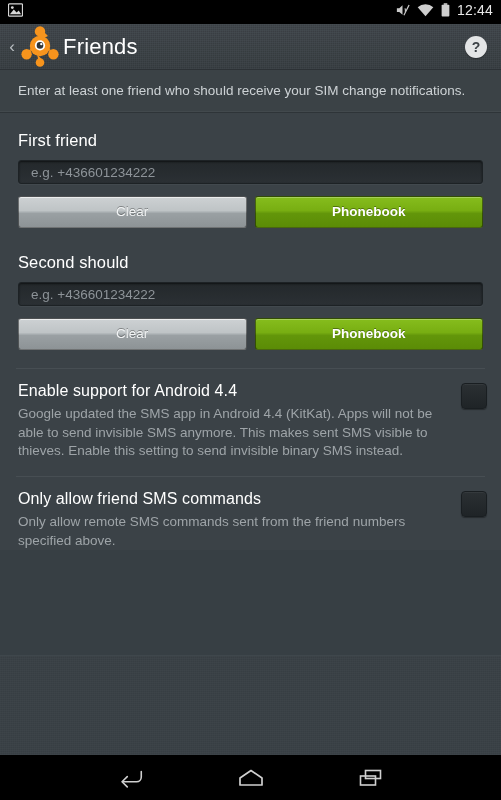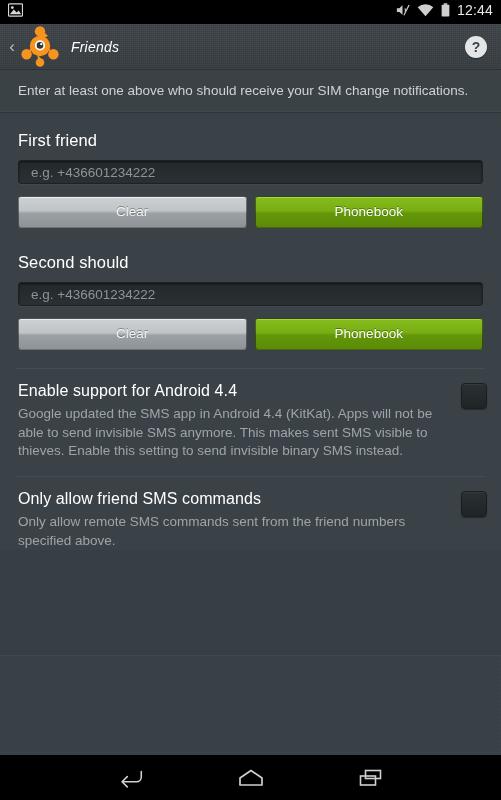--- a/index.html
+++ b/index.html
@@ -27,21 +27,21 @@
     position:relative; height:46px; display:flex; align-items:center;
     background:
       repeating-linear-gradient(0deg, rgba(255,255,255,.022) 0 1px, rgba(0,0,0,.022) 1px 2px),
       repeating-linear-gradient(90deg, rgba(255,255,255,.022) 0 1px, rgba(0,0,0,.022) 1px 2px),
       linear-gradient(#3d4449,#353b40);
     border-bottom:1px solid #2c3135;
     padding-left:6px;
   }
   .back-chev{ width:12px; display:flex; justify-content:center; color:#b9bec1; font-size:17px; line-height:1; }
   .app-logo{ width:46px; height:46px; margin-left:-1px; position:relative; flex:none; }
-  .ab-title{ color:#fff; font-size:14px; margin-left:8px; letter-spacing:.2px;font-style:italic; }
+  .ab-title{ color:#fff; font-size:22px; letter-spacing:.2px; }
   .help-btn{
     margin-left:auto; margin-right:14px; width:22px; height:22px; border-radius:50%;
     background:#e3e5e6; display:flex; align-items:center; justify-content:center;
     color:#3b4146; font-size:14px; font-weight:bold; line-height:1;
     box-shadow:0 1px 1px rgba(0,0,0,.35);
   }
 
   
   .intro{
     background:#3b4246;
@@ -78,21 +78,21 @@
   }
   .btn-clear{
     background:linear-gradient(#cdd1d3 0%, #bfc4c6 45%, #9aa0a3 55%, #8d9396 100%);
     color:#f2f4f5;
     text-shadow:0 -1px 0 rgba(0,0,0,.35);
     box-shadow:inset 0 1px 0 rgba(255,255,255,.6);
     text-align:center;
   }
   .btn-phonebook{
     background:linear-gradient(#86bd1d 0%, #78ae12 45%, #63960a 55%, #5b8c06 100%);
-    color:#ffffff; font-weight:normal;
+    color:#ffffff; font-weight:bold;
     text-shadow:0 -1px 0 rgba(0,0,0,.35);
     box-shadow:inset 0 1px 0 rgba(255,255,255,.28);
   }
 
   .divider{ height:1px; background:#474e53; margin:18px 16px 0 16px; }
 
   .pref{
     display:flex; align-items:flex-start; padding:13px 14px 0 18px;
   }
   .pref-texts{ flex:1; padding-right:14px; }
@@ -178,21 +178,21 @@
         </g>
         <circle cx="23" cy="21.4" r="5.1" fill="#ffffff"></circle>
         <circle cx="23" cy="21.4" r="3.3" fill="#2f3437"></circle>
         <circle cx="24.3" cy="20.1" r="1.2" fill="#ffffff"></circle>
       </svg>
     </div>
     <div class="ab-title">Friends</div>
     <div class="help-btn">?</div>
   </div>
 
-  <div class="intro">Enter at least one above who should receive your SIM change notifications.</div>
+  <div class="intro">Enter at least one friend who should receive your SIM change notifications.</div>
 
   <div class="content">
 
     <div>
       <div class="sec-label">First friend</div>
       <div class="field-wrap">
         <input class="field" type="text" placeholder="e.g. +436601234222" style="">
       </div>
       <div class="btn-row">
         <button class="btn btn-clear">Clear</button>

